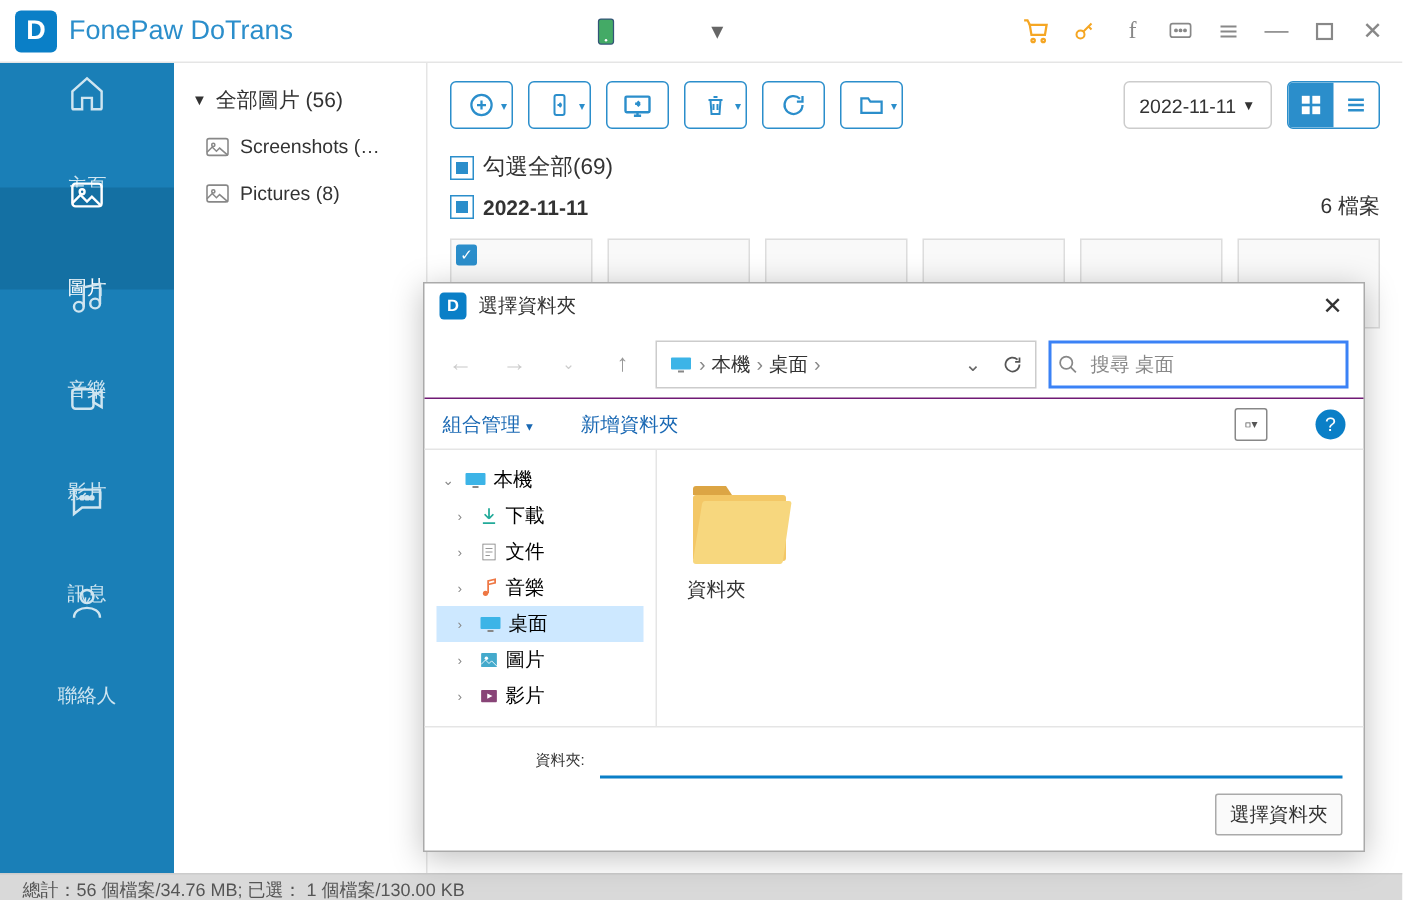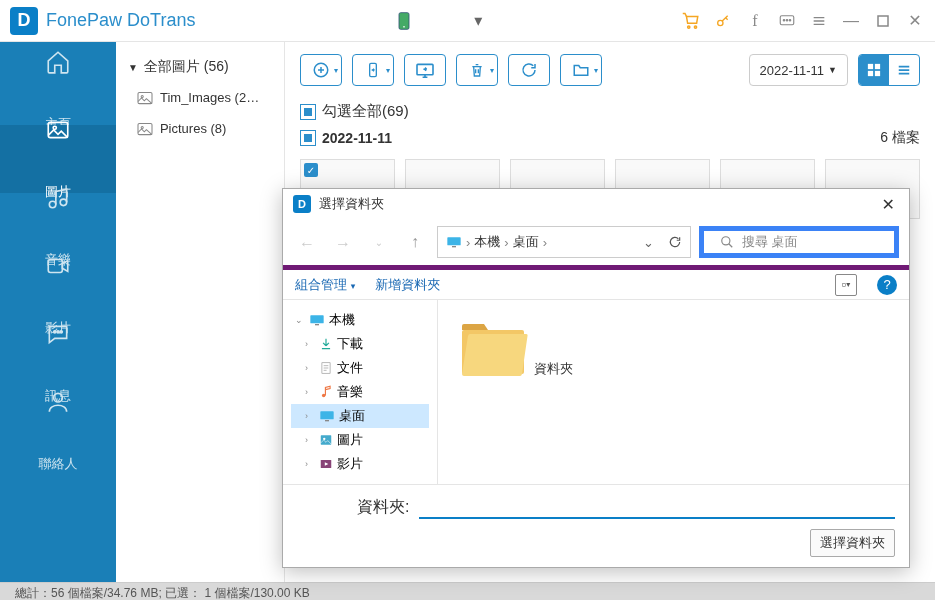--- a/index.html
+++ b/index.html
@@ -57,39 +57,39 @@
 
 .dialog { position: absolute; top: 188px; left: 282px; width: 628px; height: 380px; background: #fff; border: 1px solid #aaa; box-shadow: 0 4px 20px rgba(0,0,0,0.25); display: flex; flex-direction: column; }
 .dialog-title { height: 32px; display: flex; align-items: center; padding: 0 10px; gap: 8px; }
 .dialog-logo { width: 18px; height: 18px; background: #0a7fc7; border-radius: 3px; display: flex; align-items: center; justify-content: center; color: #fff; font-size: 11px; font-weight: bold; }
 .dialog-title-text { font-size: 13px; color: #333; flex: 1; }
 .dialog-close { cursor: pointer; font-size: 16px; color: #333; padding: 0 4px; }
 .dialog-nav { height: 48px; display: flex; align-items: center; padding: 0 10px; gap: 8px; }
 .nav-btn { width: 28px; height: 28px; display: flex; align-items: center; justify-content: center; color: #999; cursor: pointer; }
 .nav-btn.dim { color: #ccc; }
 .breadcrumb { flex: 1; height: 32px; border: 1px solid #ccc; display: flex; align-items: center; padding: 0 8px; font-size: 13px; color: #333; gap: 4px; }
-.search-box { width: 200px; height: 32px; border: 5px solid #3b82f6; display: flex; align-items: center; padding: 0 16px; font-size: 13px; color: #888; gap: 8px; }
-.dialog-toolbar { height: 36px; border-top: 5px solid #701a75; border-bottom: 1px solid #e5e5e5; display: flex; align-items: center; padding: 0 12px; gap: 20px; font-size: 13px; color: #1968b3; }
+.search-box { width: 200px; height: 32px; border: 2px solid #3b82f6; display: flex; align-items: center; padding: 0 4px; font-size: 13px; color: #888; gap: 8px; }
+.dialog-toolbar { height: 36px; border-top: 1px solid #701a75; border-bottom: 1px solid #e5e5e5; display: flex; align-items: center; padding: 0 12px; gap: 32px; font-size: 13px; color: #1968b3; }
 .dt-spacer { flex: 1; }
 .dt-btn { cursor: pointer; }
 .dt-icon { width: 22px; height: 22px; border: 1px solid #888; border-radius: 2px; display: flex; align-items: center; justify-content: center; color: #555; cursor: pointer; }
 .help-icon { width: 20px; height: 20px; background: #0a7fc7; color: #fff; border-radius: 50%; display: flex; align-items: center; justify-content: center; font-size: 13px; cursor: pointer; }
 .dialog-body { flex: 1; display: flex; }
 .tree-pane { width: 155px; border-right: 1px solid #e5e5e5; padding: 8px; font-size: 13px; overflow: hidden; }
 .tree-node { display: flex; align-items: center; padding: 3px 4px; gap: 4px; cursor: pointer; }
 .tree-node.selected { background: #cde8ff; }
 .tree-node .caret { font-size: 9px; color: #888; width: 10px; }
 .tree-lvl1 { padding-left: 14px; }
 .file-pane { flex: 1; padding: 20px; display: flex; align-items: flex-start; }
-.folder-tile { display: flex; flex-direction: row; align-items: flex-end; gap: 6px; cursor: pointer; }
+.folder-tile { display: flex; flex-direction: column; align-items: flex-start; gap: 6px; cursor: pointer; }
 .folder-tile .big-folder { width: 70px; height: 58px; }
 .folder-tile-label { font-size: 13px; color: #333; }
 .dialog-footer { padding: 10px 14px; border-top: 1px solid #e5e5e5; }
 .footer-row1 { display: flex; align-items: center; gap: 10px; margin-bottom: 10px; margin-left: 60px;}
-.footer-label { font-size: 16px; color: #333; }
+.footer-label { font-size: 10px; color: #333; }
 .footer-input { flex: 1; height: 24px; border: none; border-bottom: 2px solid #0a7fc7; outline: none; font-size: 13px; padding: 0 4px; }
 .footer-row2 { display: flex; justify-content: flex-end; gap: 10px; }
 .dlg-btn { min-width: 85px; height: 28px; border: 1px solid #aaa; background: #fafafa; font-size: 13px; color: #333; cursor: pointer; border-radius: 2px; }
 
 svg { display: block; }
 </style>
 </head>
 <body>
 
 <div class="titlebar">
@@ -211,21 +211,21 @@
     <div class="tree-header">
       <span class="arrow">▼</span>
       <span>全部圖片 (56)</span>
     </div>
     <div class="folder-item">
       <svg class="folder-icon" viewBox="0 0 24 20" fill="none" stroke="#888" stroke-width="1.5">
           <rect x="2" y="2" width="20" height="16" rx="2"></rect>
           <circle cx="8" cy="8" r="1.5"></circle>
           <path d="M2 15l5-5 4 4 3-3 8 7"></path>
         </svg>
-      <span>Tim_Images (2…</span>
+      <span>Screenshots (…</span>
     </div>
     <div class="folder-item">
       <svg class="folder-icon" viewBox="0 0 24 20" fill="none" stroke="#888" stroke-width="1.5">
           <rect x="2" y="2" width="20" height="16" rx="2"></rect>
           <circle cx="8" cy="8" r="1.5"></circle>
           <path d="M2 15l5-5 4 4 3-3 8 7"></path>
         </svg>
       <span>Pictures (8)</span>
     </div>
   </div>

